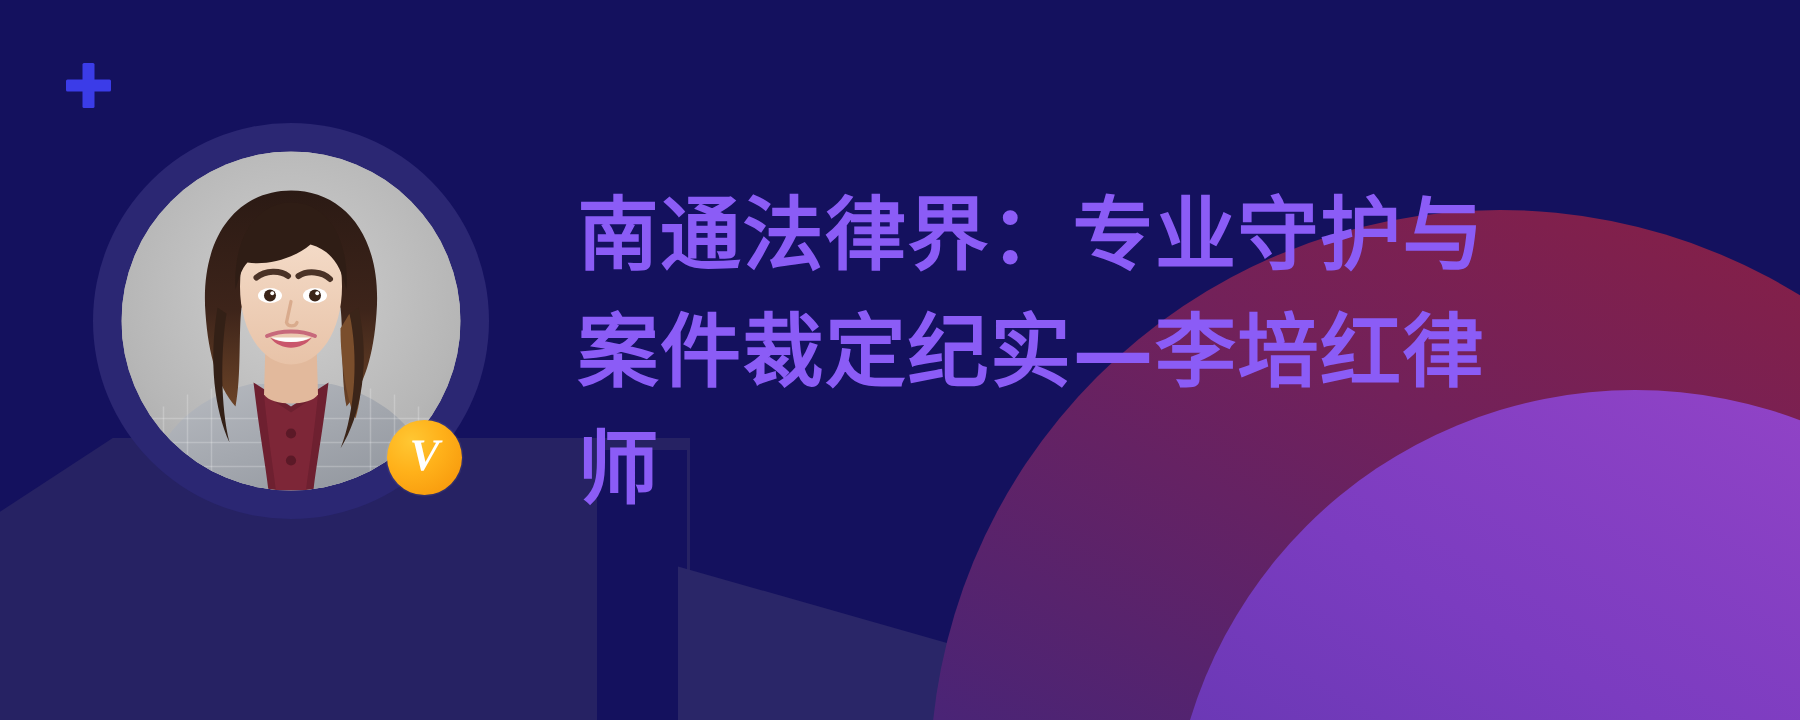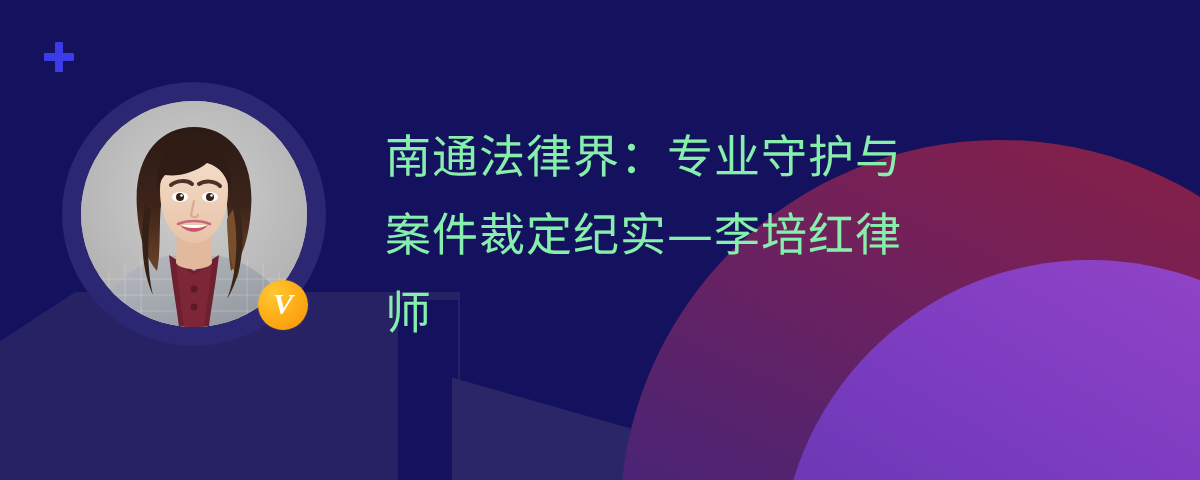--- a/index.html
+++ b/index.html
@@ -149,24 +149,24 @@
 
   
   .text-block {
     position: absolute;
     left: 385px;
     top: 118px;
     width: 700px;
   }
   .headline {
     margin: 0;
-    color: #86efac;
-    font-size: 46px;
+    color: #8b5cf6;
+    font-size: 54px;
     line-height: 78px;
-    font-weight: normal;
+    font-weight: bold;
     letter-spacing: 1px;
     font-family: "DejaVu Sans", "Liberation Sans", sans-serif;
     white-space: pre-wrap;
   }
 
   
   .name-pill {
     position: absolute;
     left: 385px;
     top: 299px;

